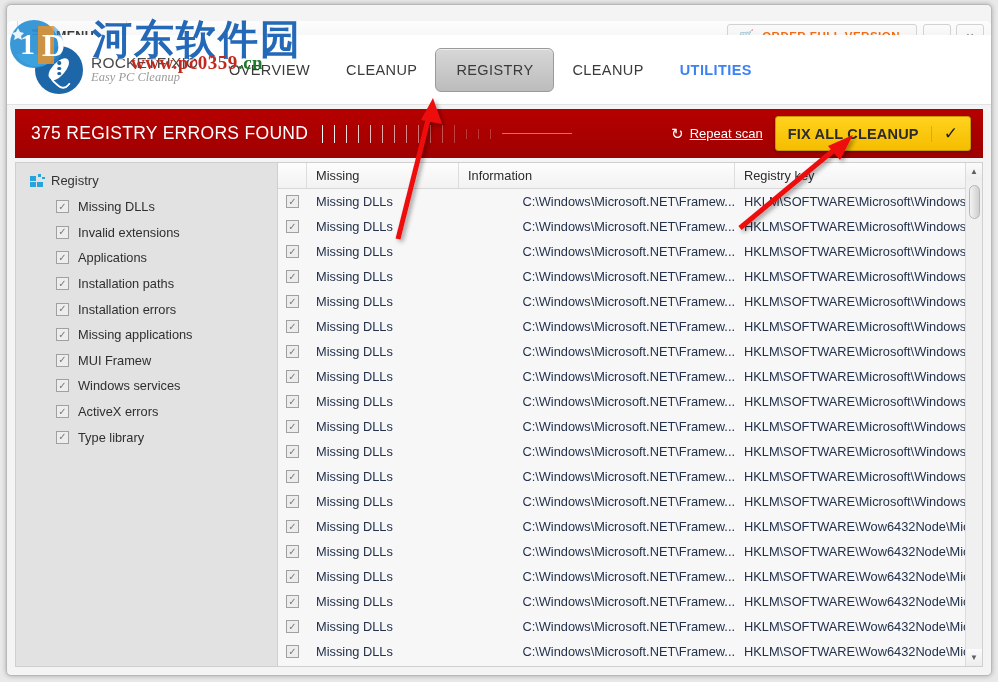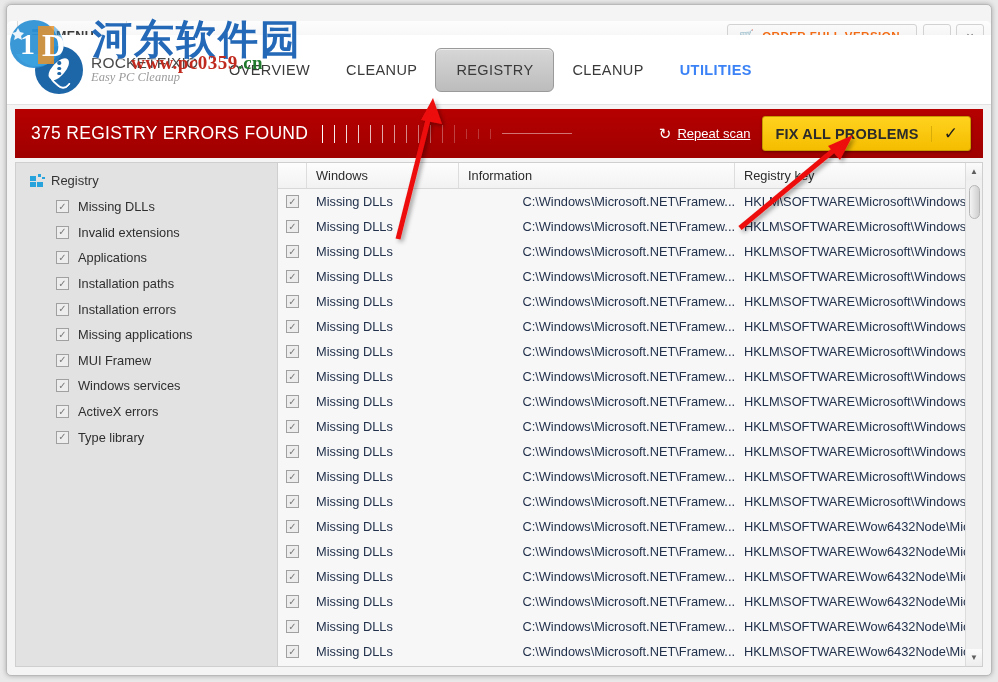--- a/index.html
+++ b/index.html
@@ -316,21 +316,21 @@
           <i style="height: 10px; opacity: 0.22;"></i>
           <i style="height: 1px; width: 70px; margin-right: 0px; opacity: 0.45;"></i>
         </div>
 
       <div class="banner-right">
         <div class="repeat-scan">
           <span class="refresh-icon">↻</span>
           <span class="lbl">Repeat scan</span>
         </div>
         <div class="fix-btn">
-          <span class="fix-label">FIX ALL PROBLEMS</span>
+          <span class="fix-label">FIX ALL CLEANUP</span>
           <span class="fix-check">✓</span>
         </div>
       </div>
     </div>
 
     <div class="content">
 
       <div class="sidebar">
         <div class="tree-root">
           <span class="reg-icon">
@@ -382,21 +382,21 @@
             <div class="tree-item">
               <span class="cb">✓</span>
               <span class="tree-item-label">Type library</span>
             </div>
           </div>
       </div>
 
       <div class="table-wrap">
         <div class="thead">
           <div class="th col-cb"></div>
-          <div class="th col-prob">Windows</div>
+          <div class="th col-prob">Missing</div>
           <div class="th col-info">Information</div>
           <div class="th col-key">Registry key</div>
         </div>
         <div class="tbody" id="tbody">
             <div class="trow">
               <div class="td col-cb">
                 <span class="cb">✓</span>
               </div>
               <div class="td col-prob">Missing DLLs</div>
               <div class="td col-info">C:\Windows\Microsoft.NET\Framew...</div>

